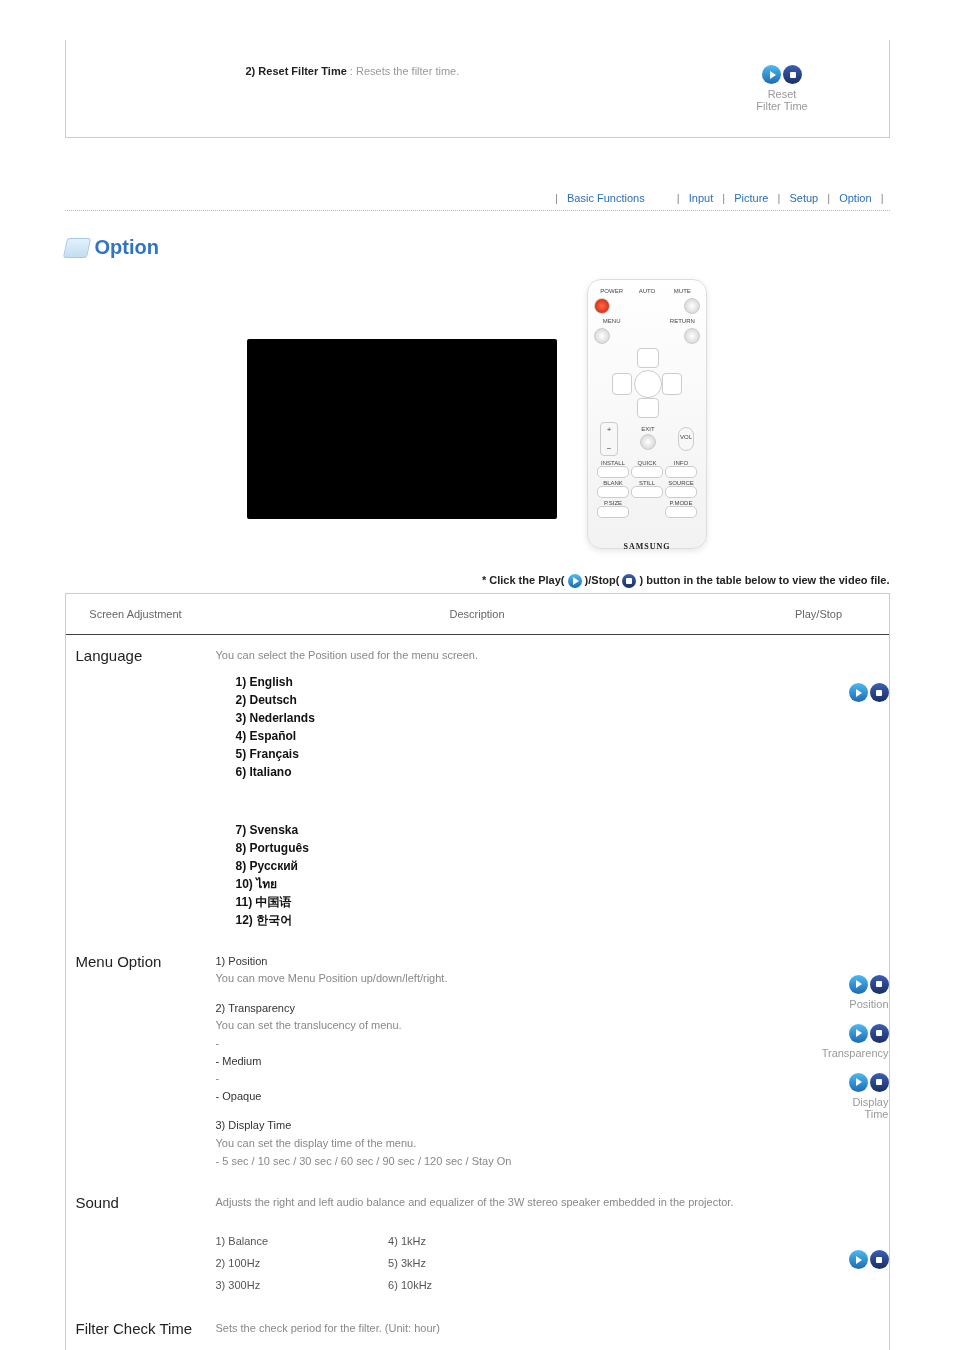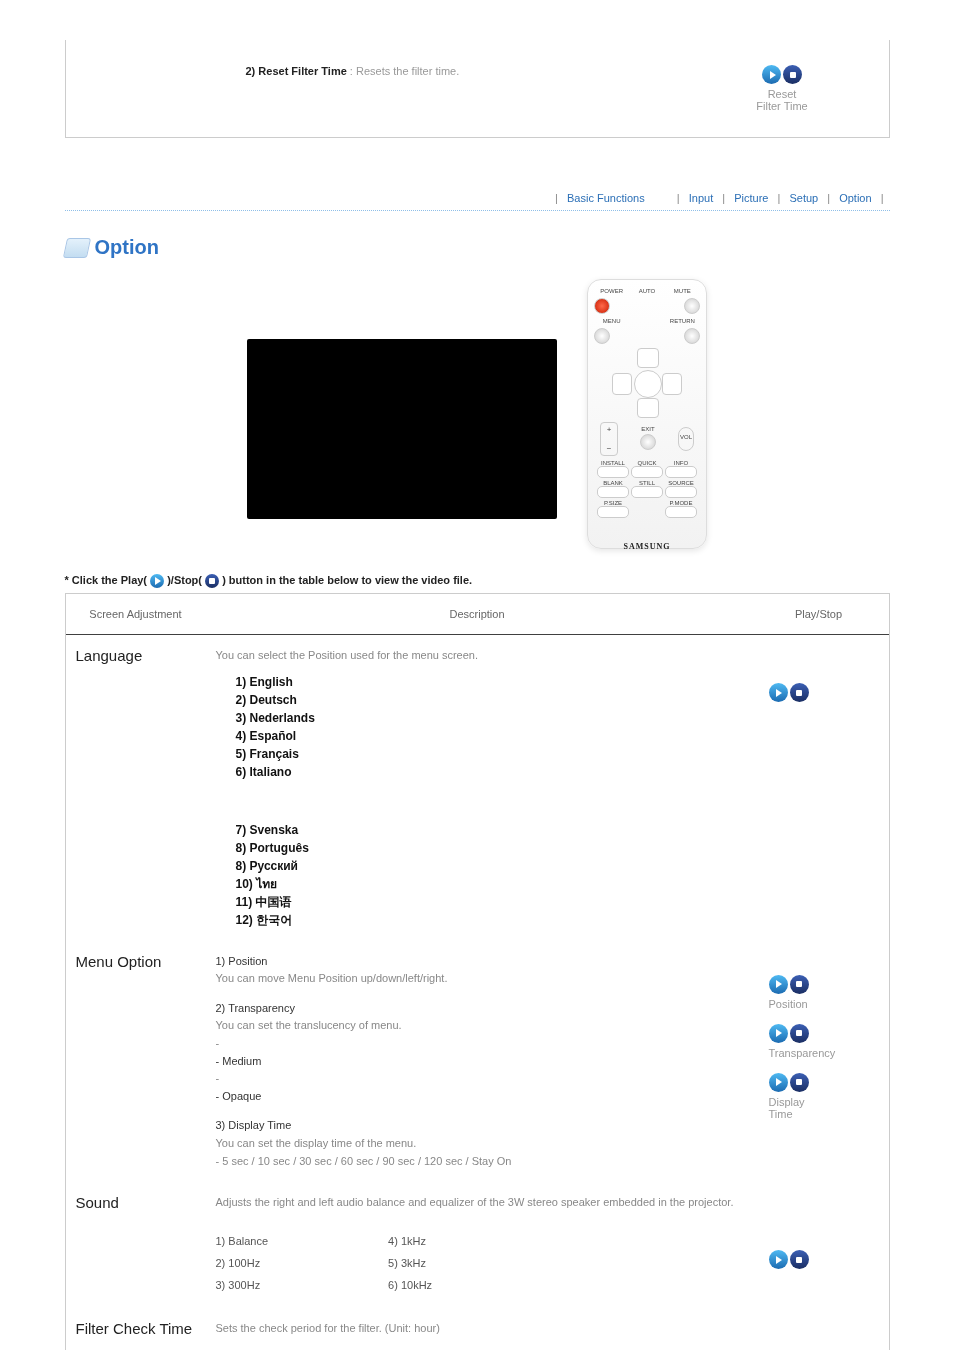--- a/index.html
+++ b/index.html
@@ -152,21 +152,21 @@
   .remote .samsung {text-align:center;font-weight:bold;letter-spacing:1px;margin-top:24px;font-size:8px;color:#222;font-family:Liberation Serif, serif;}
   .remote .threecol{display:flex;justify-content:space-between;padding:0 2px;margin-top:2px;}
   .remote .threecol .col{flex:1;text-align:center;}
   .remote .side-ctrl{display:flex;justify-content:space-between;align-items:center;padding:0 6px;margin:4px 0;}
   .remote .vbox{width:18px;height:34px;border:1px solid #ccc;border-radius:4px;display:flex;flex-direction:column;align-items:center;justify-content:space-between;font-size:8px;padding:2px 0;box-sizing:border-box;}
   .remote .midcol{flex:1;text-align:center;}
   .remote .arc{width:14px;height:22px;border:1px solid #ccc;border-radius:8px;}
 
   
   .instruction {
-    width:825px;margin:25px auto 5px auto;text-align:left;
+    width:825px;margin:25px auto 5px auto;text-align:right;
     font-size:11px;
   }
 
   
   .tbl {
     width:825px;margin:0 auto;
     border:1px solid #ccc;
     border-collapse:separate;
     box-sizing:border-box;
   }
@@ -181,21 +181,21 @@
   .col-ps{flex:0 0 120px;}
   .tbl-row{
     display:flex;
     padding:6px 0;
     align-items:flex-start;
   }
   .row-pad{padding-top:8px;padding-bottom:8px;}
   .cell-sa{flex:0 0 120px;padding:4px 10px;color:#333;font-size:15px;font-weight:normal;}
   .cell-sa .label{color:#222;}
   .cell-desc{flex:1 1 auto;padding:4px 10px;color:#888;font-size:11px;line-height:1.6;}
-  .cell-ps{flex:0 0 120px;text-align:left;padding-top:6px;}
+  .cell-ps{flex:0 0 120px;text-align:right;padding-top:6px;}
 
   .sub-bold{color:#333;font-size:11px;}
   .lang-cols{display:flex;gap:40px;margin-top:8px;margin-left:20px;flex-direction:column;}
   .lang-col{color:#111;font-weight:bold;font-size:12px;line-height:1.5;}
   .snd-cols{display:flex;gap:120px;margin-top:6px;margin-left:0px;}
   .snd-col{color:#555;font-size:11px;line-height:2;margin-top:12px;}
   .spacer{height:12px;}
 </style>
 </head>
 <body>

